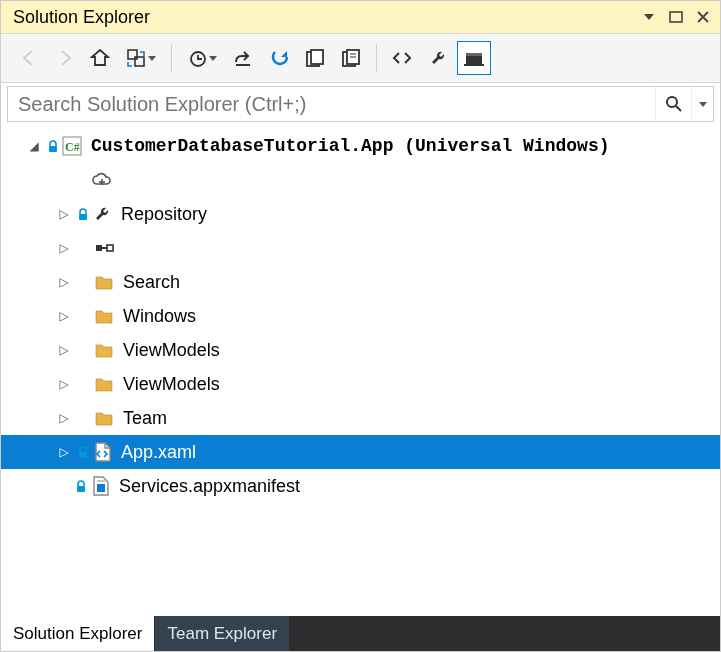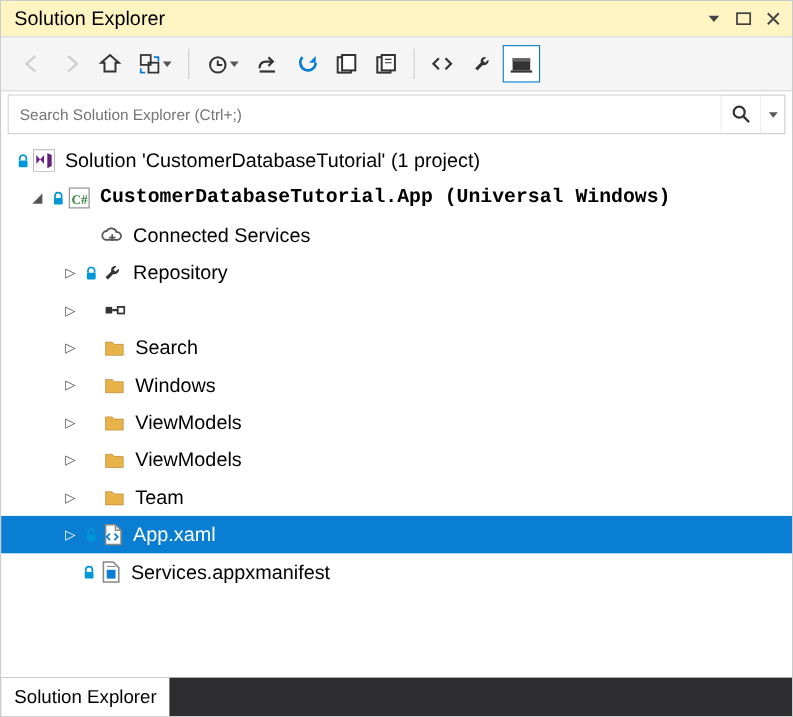--- a/index.html
+++ b/index.html
@@ -52,21 +52,21 @@
   .dd-caret { width:0;height:0;border-left:4px solid transparent;border-right:4px solid transparent;border-top:5px solid #555; }
   .sep { width:1px; height:28px; background:#d0d0d0; margin:0 6px; }
   
   .searchbar {
     display:flex;
     border:1px solid #ccc;
     margin: 3px 6px;
     height: 36px;
   }
   .searchbar input {
-    flex:1; border:none; outline:none; padding:4px 10px; font-size:14px; color:#555;
+    flex:1; border:none; outline:none; padding:4px 10px; font-size:20px; color:#555;
   }
   .searchbar .sbtn { width:36px; display:flex;align-items:center;justify-content:center; border-left:1px solid #eee; cursor:pointer;}
   
   .tree { flex:1; overflow:auto; padding: 4px 0 2px 0; }
   .row {
     display:flex; align-items:center; height:34px; padding-left:6px; gap:4px; white-space:nowrap;
     cursor:pointer;
   }
   .row.selected { background:#0a7ed3; color:#fff; }
   .row .arrow { width:18px; display:flex; justify-content:center; align-items:center; color:#555; font-size:12px;}
@@ -282,34 +282,20 @@
         <line x1="12" y1="12" x2="17" y2="17" stroke="#333" stroke-width="2"></line>
       </svg>
   </div>
   <div class="sbtn" style="width:22px">
       <span class="dd-caret"></span>
     </div>
 </div>
 
 <div class="tree">
 
-  <div class="row">
-    <span class="spacer" style="width:4px"></span>
-    <span class="icon lock-icon">
-        <svg width="10" height="13">
-          <use href="#i-lock"></use>
-        </svg>
-      </span>
-    <span class="icon">
-        <svg width="20" height="20">
-          <use href="#i-vslogo"></use>
-        </svg>
-      </span>
-    <span class="node-label">Solution 'CustomerDatabaseTutorial' (1 project)</span>
-  </div>
 
   <div class="row">
     <span class="spacer" style="width:14px"></span>
     <span class="arrow">◢</span>
     <span class="icon lock-icon">
         <svg width="10" height="13">
           <use href="#i-lock"></use>
         </svg>
       </span>
     <span class="icon">
@@ -320,21 +306,20 @@
     <span class="node-label bold">CustomerDatabaseTutorial.App (Universal Windows)</span>
   </div>
 
   <div class="row">
     <span class="spacer" style="width:80px"></span>
     <span class="icon">
         <svg width="22" height="20">
           <use href="#i-cloud"></use>
         </svg>
       </span>
-    <span class="node-label">Connected Services</span>
   </div>
 
   <div class="row">
     <span class="spacer" style="width:44px"></span>
     <span class="arrow">▷</span>
     <span class="icon lock-icon">
         <svg width="10" height="13">
           <use href="#i-lock"></use>
         </svg>
       </span>
@@ -445,13 +430,14 @@
           <use href="#i-manifest"></use>
         </svg>
       </span>
     <span class="node-label">Services.appxmanifest</span>
   </div>
 
 </div>
 
 <div class="tabs">
   <div class="tab active">Solution Explorer</div>
+  <div class="tab inactive">Team Explorer</div>
 </div>
 
 </body></html>

